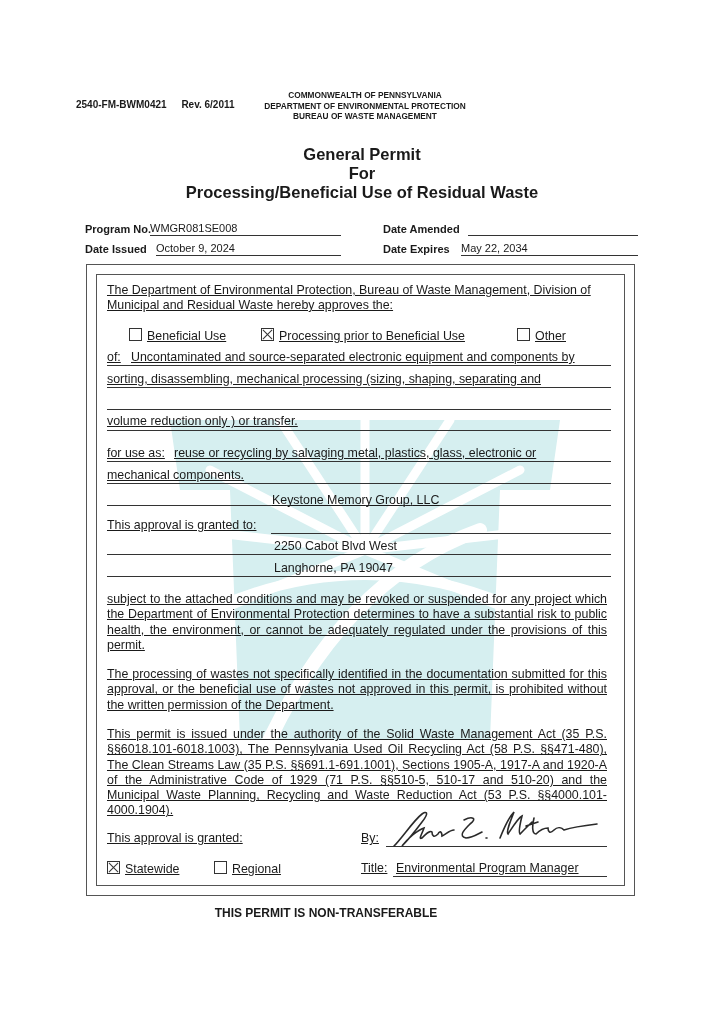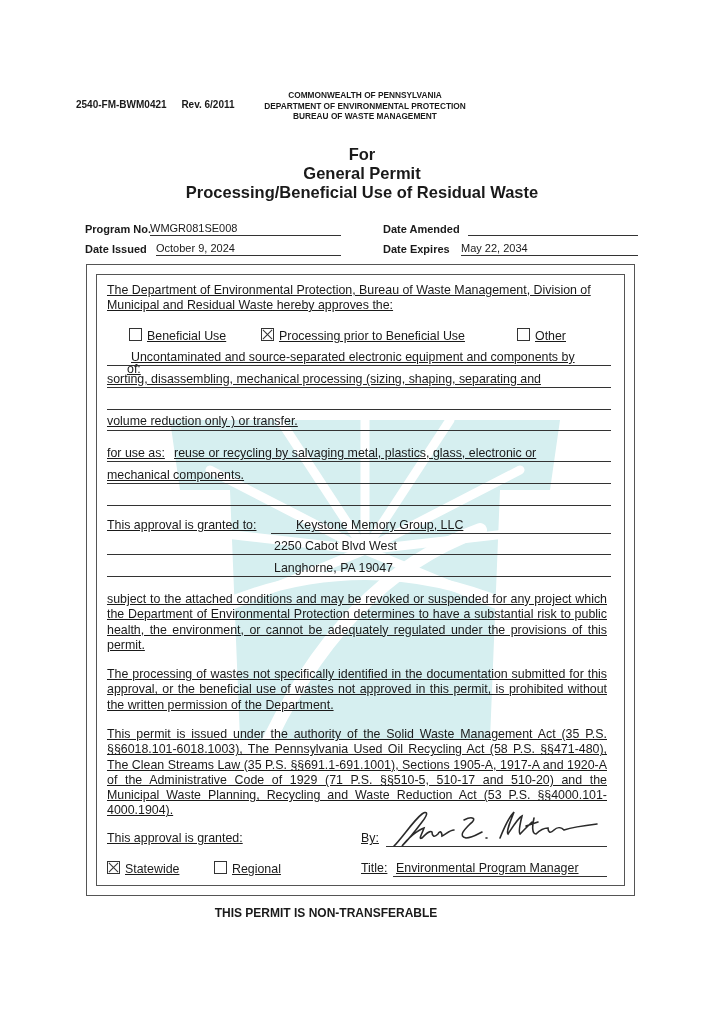--- a/index.html
+++ b/index.html
@@ -37,22 +37,22 @@
   <span>2540-FM-BWM0421</span>
   <span>Rev. 6/2011</span>
 </div>
 <div class="abs hdr-agency">
   <div>COMMONWEALTH OF PENNSYLVANIA</div>
   <div>DEPARTMENT OF ENVIRONMENTAL PROTECTION</div>
   <div>BUREAU OF WASTE MANAGEMENT</div>
 </div>
 
 <div class="abs title">
+  <div>General Permit</div>
   <div>For</div>
-  <div>General Permit</div>
   <div>Processing/Beneficial Use of Residual Waste</div>
 </div>
 
 <div class="abs meta-label" style="left:85px; top:223px;">Program No.</div>
 <div class="meta-val" style="left:150px; top:222px; width:191px;">WMGR081SE008</div>
 <div class="abs meta-label" style="left:383px; top:223px;">Date Amended</div>
 <div class="meta-val" style="left:468px; top:222px; width:170px;"></div>
 <div class="abs meta-label" style="left:85px; top:243px;">Date Issued</div>
 <div class="meta-val" style="left:156px; top:242px; width:185px;">October 9, 2024</div>
 <div class="abs meta-label" style="left:383px; top:243px;">Date Expires</div>
@@ -85,39 +85,39 @@
 <div class="abs txt" style="left:129px; top:328px;">
   <span class="cb"></span><span>Beneficial Use</span>
 </div>
 <div class="abs txt" style="left:261px; top:328px;">
   <span class="cb checked"></span><span>Processing prior to Beneficial Use</span>
 </div>
 <div class="abs txt" style="left:517px; top:328px;">
   <span class="cb"></span><span>Other</span>
 </div>
 
-<div class="abs txt" style="left:107px; top:362px;margin-left:20px;">of:</div>
+<div class="abs txt" style="left:107px; top:350px;">of:</div>
 <div class="line" style="top:365px;"></div>
 <div class="uval txt" style="left:131px; top:350px;">Uncontaminated and source-separated electronic equipment and components by</div>
 <div class="line" style="top:387px;"></div>
 <div class="uval txt" style="left:107px; top:372px;">sorting, disassembling, mechanical processing (sizing, shaping, separating and</div>
 <div class="line" style="top:409px;"></div>
 <div class="uval txt" style="left:107px; top:414px;text-align:center;">volume reduction only ) or transfer.</div>
 <div class="line" style="top:430px;"></div>
 
 <div class="abs txt" style="left:107px; top:446px;">for use as:</div>
 <div class="line" style="top:461px;"></div>
 <div class="uval txt" style="left:174px; top:446px;">reuse or recycling by salvaging metal, plastics, glass, electronic or</div>
 <div class="line" style="top:483px;"></div>
 <div class="uval txt" style="left:107px; top:468px;">mechanical components.</div>
 <div class="line" style="top:505px;"></div>
 
 <div class="abs txt" style="left:107px; top:518px;">This approval is granted to:</div>
 <div class="line" style="top:533px; left:271px; width:340px;"></div>
-<div class="uval txt" style="left:272px; top:518px;margin-left:24px;">Keystone Memory Group, LLC</div>
+<div class="uval txt" style="left:272px; top:493px;">Keystone Memory Group, LLC</div>
 <div class="line" style="top:554px;"></div>
 <div class="uval txt" style="left:274px; top:539px; text-decoration:none;">2250 Cabot Blvd West</div>
 <div class="line" style="top:576px;"></div>
 <div class="uval txt" style="left:274px; top:561px; text-decoration:none;">Langhorne, PA 19047</div>
 
 <div class="abs txt just" style="top:592px; width:500px;">subject to the attached conditions and may be revoked or suspended for any project which the Department of Environmental Protection determines to have a substantial risk to public health, the environment, or cannot be adequately regulated under the provisions of this permit.</div>
 <div class="abs txt just" style="top:667px; width:500px;">The processing of wastes not specifically identified in the documentation submitted for this approval, or the beneficial use of wastes not approved in this permit, is prohibited without the written permission of the Department.</div>
 <div class="abs txt just" style="top:727px; width:500px;">This permit is issued under the authority of the Solid Waste Management Act (35 P.S. §§6018.101-6018.1003), The Pennsylvania Used Oil Recycling Act (58 P.S. §§471-480), The Clean Streams Law (35 P.S. §§691.1-691.1001), Sections 1905-A, 1917-A and 1920-A of the Administrative Code of 1929 (71 P.S. §§510-5, 510-17 and 510-20) and the Municipal Waste Planning, Recycling and Waste Reduction Act (53 P.S. §§4000.101-4000.1904).</div>
 
 <div class="abs txt" style="left:107px; top:831px;">This approval is granted:</div>

